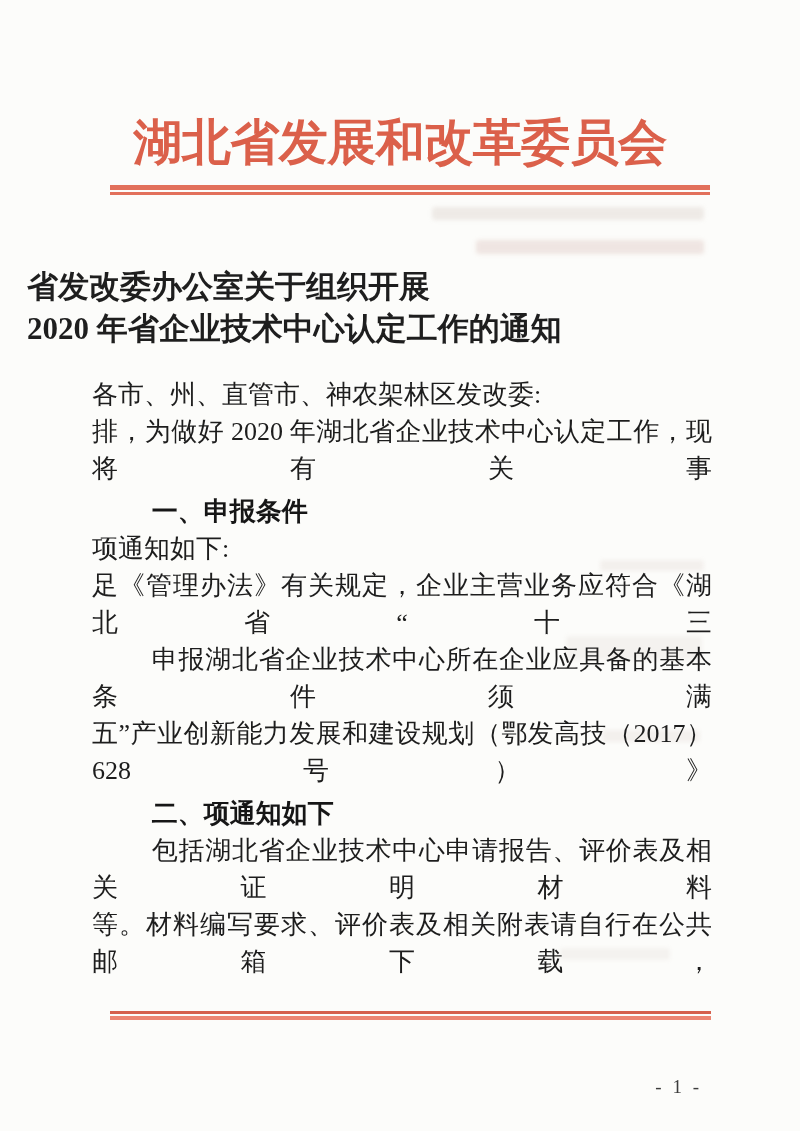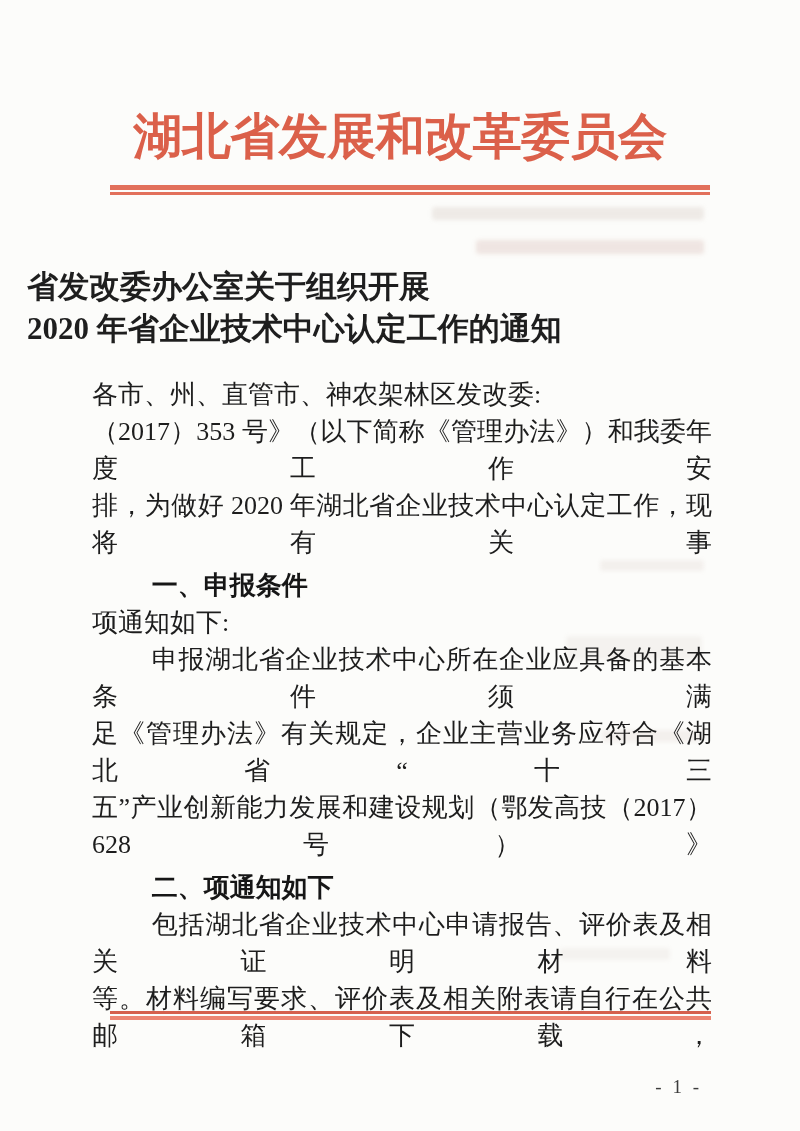--- a/index.html
+++ b/index.html
@@ -4,21 +4,21 @@
 <style>
   html,body{margin:0;padding:0;background:#e9e9e9;}
   .page{
     position:relative;width:800px;height:1131px;margin:0 auto;
     background:#fcfcfa;overflow:hidden;
     font-family:"Liberation Serif","DejaVu Serif",serif;
     color:#1d1d1d;
   }
   
   .org-name{
-    position:absolute;top:110px;left:0;width:100%;margin:0;
+    position:absolute;top:116px;left:0;width:100%;margin:0;
     text-align:center;font-size:49px;line-height:54px;font-weight:700;
     letter-spacing:-0.5px;color:#db604a;
     font-family:"Liberation Serif","DejaVu Serif",serif;
   }
   .red-divider{
     position:absolute;top:185px;left:110px;width:600px;height:10px;
     box-sizing:border-box;
     border-top:5px solid #e2705b;border-bottom:3px solid #e2705b;
     background:transparent;
   }
@@ -84,26 +84,25 @@
   <div class="artifact a5"></div>
   <div class="artifact a6"></div>
 
   <h2 class="doc-title">
     <span>省发改委办公室关于组织开展</span>
     <span>2020 年省企业技术中心认定工作的通知</span>
   </h2>
 
   <main class="body-text">
     <div class="line">各市、州、直管市、神农架林区发改委:</div>
-    <div class="line fill">（2017）353 号》（以下简称《管理办法》）和我委年度工作安</div>
     <div class="line fill">排，为做好 2020 年湖北省企业技术中心认定工作，现将有关事</div>
     <div class="line indent heading">一、申报条件</div>
     <div class="line">项通知如下:</div>
+    <div class="line fill">足《管理办法》有关规定，企业主营业务应符合《湖北省“十三</div>
     <div class="line indent fill">申报湖北省企业技术中心所在企业应具备的基本条件须满</div>
-    <div class="line fill">足《管理办法》有关规定，企业主营业务应符合《湖北省“十三</div>
     <div class="line fill">五”产业创新能力发展和建设规划（鄂发高技（2017）628 号）》</div>
     <div class="line indent heading">二、项通知如下</div>
     <div class="line indent fill">包括湖北省企业技术中心申请报告、评价表及相关证明材料</div>
     <div class="line fill">等。材料编写要求、评价表及相关附表请自行在公共邮箱下载，</div>
 
   </main>
 
   <div class="bottom-rule"></div>
   <div class="page-number">- 1 -</div>
 

